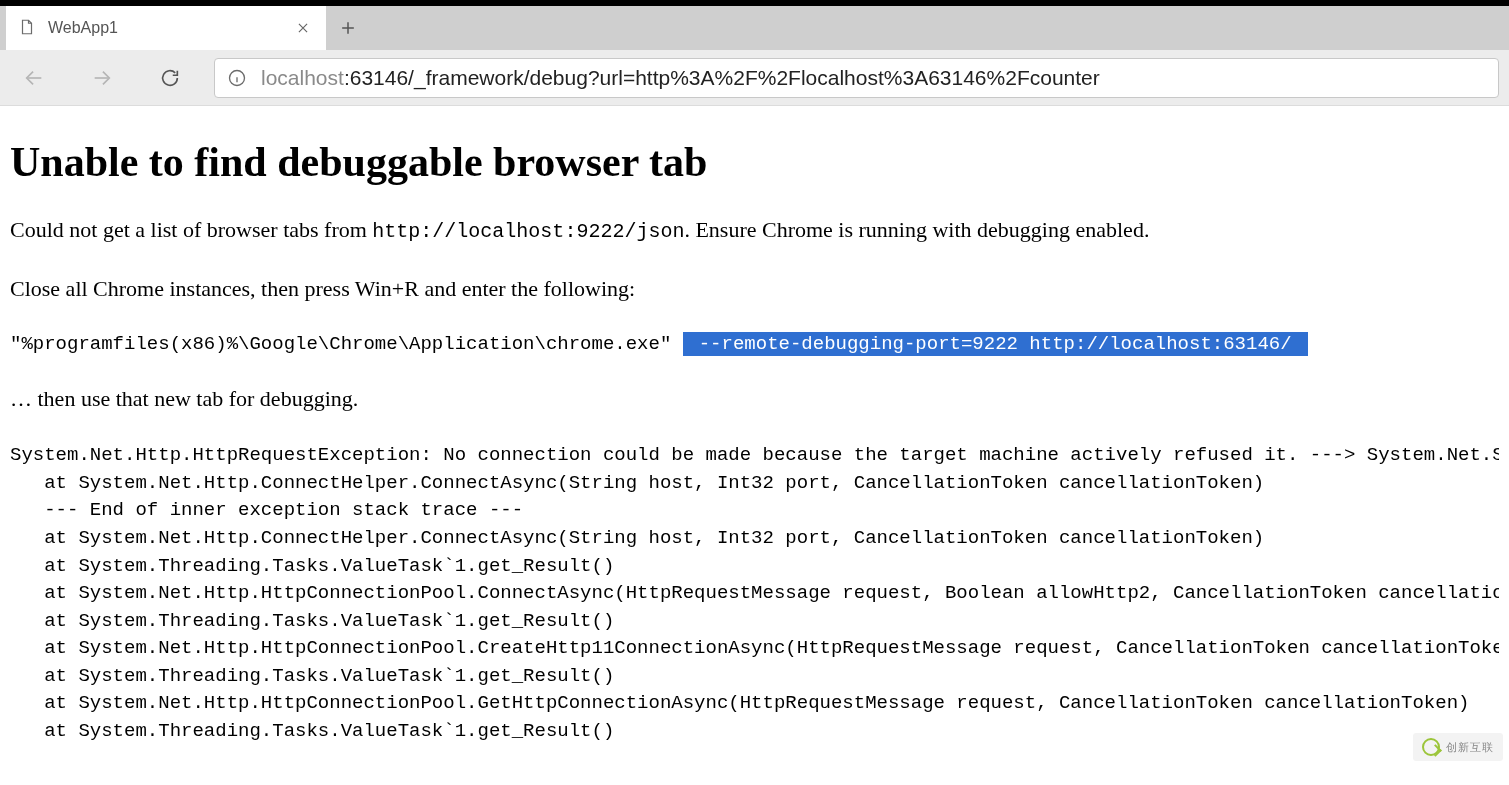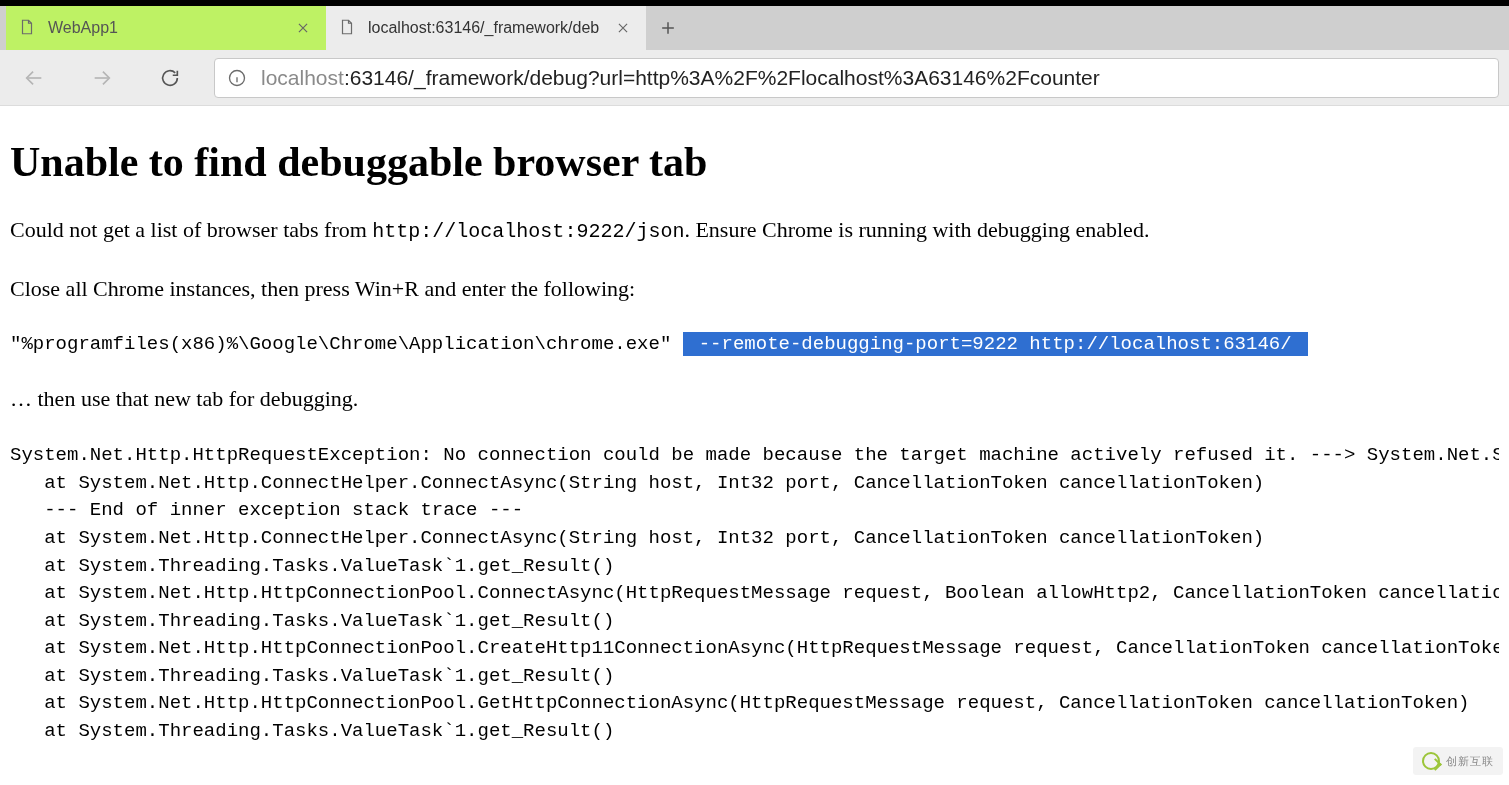--- a/index.html
+++ b/index.html
@@ -25,21 +25,21 @@
       display: flex;
       align-items: stretch;
       padding-left: 6px;
     }
     .tab {
       display: flex;
       align-items: center;
       padding: 0 14px 0 12px;
       min-width: 320px;
       max-width: 320px;
-      background: #bef264;
+      background: #ffffff;
       color: #555;
       font-size: 16px;
       position: relative;
       gap: 12px;
       cursor: default;
     }
     .tab.active {
       background: #ececec;
       color: #333;
     }
@@ -158,21 +158,21 @@
       font-size: 19px;
       line-height: 1.45;
       white-space: pre;
       overflow: hidden;
       margin-top: 18px;
     }
 
     .watermark {
       position: absolute;
       right: 6px;
-      bottom: 10px;
+      bottom: 24px;
       width: 90px;
       height: 28px;
       background: rgba(240,240,240,0.8);
       display: flex;
       align-items: center;
       justify-content: center;
       font-size: 11px;
       color: #888;
       border-radius: 3px;
       font-family: sans-serif;
@@ -194,34 +194,20 @@
 
 <div class="tab-bar">
   <div class="tab">
     <span class="favicon">
       <svg viewBox="0 0 24 24" fill="none" stroke="#6b6b6b" stroke-width="1.6">
         <path d="M6 3h8l4 4v14H6z"></path>
           <path d="M14 3v4h4"></path>
       </svg>
     </span>
     <span class="title">WebApp1</span>
-    <span class="close">
-      <svg viewBox="0 0 24 24" width="14" height="14" stroke="#666" stroke-width="2">
-          <path d="M5 5l14 14M19 5L5 19"></path>
-        </svg>
-    </span>
-  </div>
-  <div class="tab active">
-    <span class="favicon">
-      <svg viewBox="0 0 24 24" fill="none" stroke="#6b6b6b" stroke-width="1.6">
-        <path d="M6 3h8l4 4v14H6z"></path>
-          <path d="M14 3v4h4"></path>
-      </svg>
-    </span>
-    <span class="title">localhost:63146/_framework/deb</span>
     <span class="close">
       <svg viewBox="0 0 24 24" width="14" height="14" stroke="#666" stroke-width="2">
           <path d="M5 5l14 14M19 5L5 19"></path>
         </svg>
     </span>
   </div>
   <div class="new-tab">
     <svg viewBox="0 0 24 24" stroke="#555" stroke-width="1.8">
         <path d="M12 5v14M5 12h14"></path>
       </svg>

